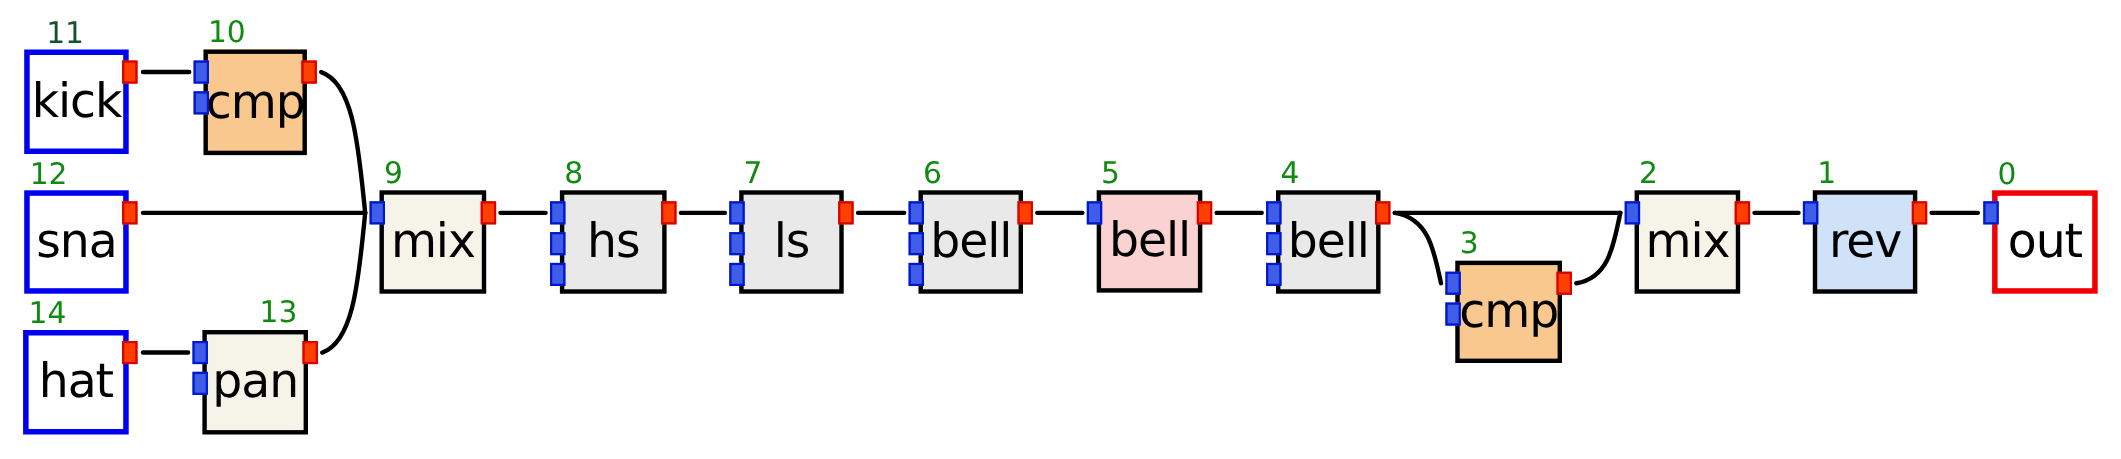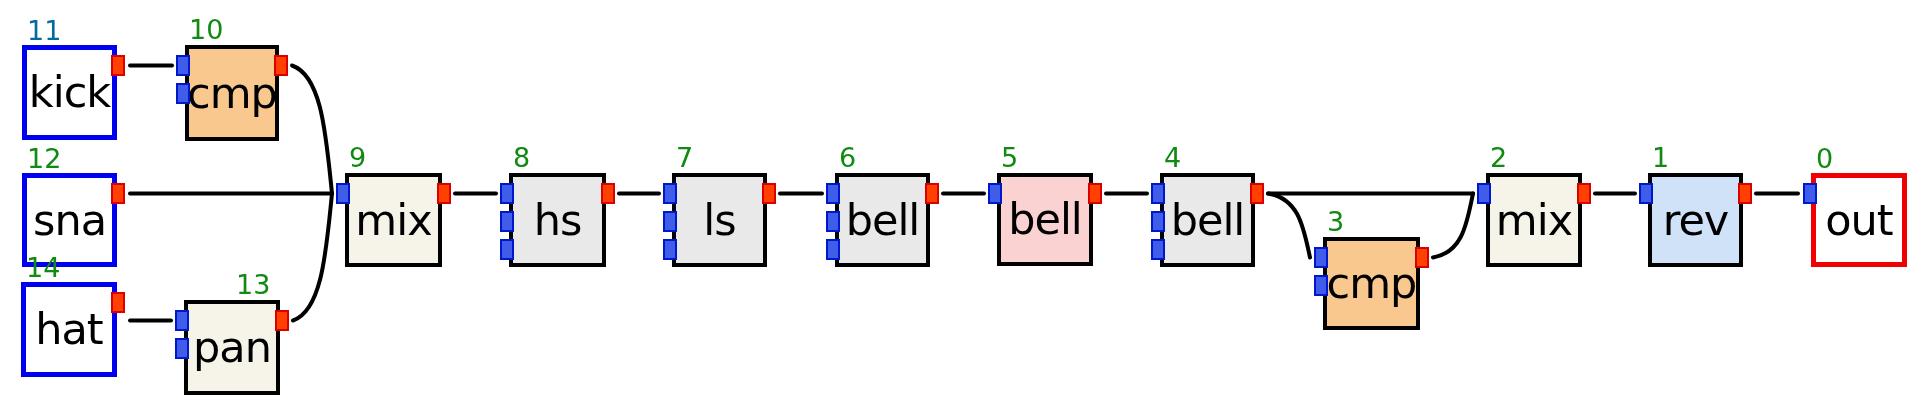--- a/index.html
+++ b/index.html
@@ -67,37 +67,37 @@
       <path d="M 780 193.5 L 822 193.5" fill="none" stroke="#000000" stroke-width="4" stroke-linecap="round"></path>
       <path d="M 943 193.5 L 984 193.5" fill="none" stroke="#000000" stroke-width="4" stroke-linecap="round"></path>
       <path d="M 1106 193.5 L 1147 193.5" fill="none" stroke="#000000" stroke-width="4" stroke-linecap="round"></path>
       <path d="M 1268 193.5 L 1473 193.5" fill="none" stroke="#000000" stroke-width="4" stroke-linecap="round"></path>
       <path d="M 1268 193.5 C 1299.5 198.62, 1303.7 228.7, 1310 257.5" fill="none" stroke="#000000" stroke-width="4" stroke-linecap="round"></path>
       <path d="M 1433 257.5 C 1463 252.38, 1467 222.3, 1473 193.5" fill="none" stroke="#000000" stroke-width="4" stroke-linecap="round"></path>
       <path d="M 1595 193.5 L 1635 193.5" fill="none" stroke="#000000" stroke-width="4" stroke-linecap="round"></path>
       <path d="M 1756 193.5 L 1798 193.5" fill="none" stroke="#000000" stroke-width="4" stroke-linecap="round"></path>
     </svg>
 <div class="node" style="left: 22px; top: 45px; width: 95px; height: 95px; background: rgb(255, 255, 255); border: 5px solid rgb(0, 0, 240);">
-      <div class="node-number" style="color: #0369a1;">11</div>
+      <div class="node-number" style="color: #14532d; margin-left: 15px;">11</div>
       <div class="node-label">kick</div>
       <div class="port port-out" style="top: 5px; width: 14px; height: 21px; background: rgb(255, 64, 0); border: 2px solid rgb(216, 0, 0);"></div>
     </div>
     <div class="node" style="left: 185px; top: 45px; width: 94px; height: 96px; background: rgb(249, 200, 142); border: 4px solid rgb(0, 0, 0); text-align: center;">
       <div class="node-number" style="color: rgb(16, 138, 16);">10</div>
       <div class="node-label">cmp</div>
       <div class="port port-in" style="top: 6px; width: 14px; height: 21px; background: rgb(63, 93, 232); border: 2px solid rgb(0, 24, 204);"></div>
       <div class="port port-in" style="top: 34px; width: 14px; height: 21px; background: rgb(63, 93, 232); border: 2px solid rgb(0, 24, 204);"></div>
       <div class="port port-out" style="top: 6px; width: 14px; height: 21px; background: rgb(255, 64, 0); border: 2px solid rgb(216, 0, 0);"></div>
     </div>
     <div class="node" style="left: 22px; top: 173px; width: 95px; height: 94px; background: rgb(255, 255, 255); border: 5px solid rgb(0, 0, 240);">
       <div class="node-number" style="color: rgb(16, 138, 16);">12</div>
       <div class="node-label">sna</div>
       <div class="port port-out" style="top: 5px; width: 14px; height: 21px; background: rgb(255, 64, 0); border: 2px solid rgb(216, 0, 0);"></div>
     </div>
-    <div class="node" style="left: 21px; top: 282px; width: 96px; height: 95px; background: rgb(255, 255, 255); border: 5px solid rgb(0, 0, 240);">
+    <div class="node" style="left: 21px; top: 300px; width: 96px; height: 95px; background: rgb(255, 255, 255); border: 5px solid rgb(0, 0, 240);">
       <div class="node-number" style="color: rgb(16, 138, 16);">14</div>
       <div class="node-label">hat</div>
       <div class="port port-out" style="top: 5px; width: 14px; height: 21px; background: rgb(255, 64, 0); border: 2px solid rgb(216, 0, 0);"></div>
     </div>
     <div class="node" style="left: 184px; top: 300px; width: 96px; height: 95px; background: rgb(246, 243, 233); border: 4px solid rgb(0, 0, 0);">
       <div class="node-number" style="color: rgb(16, 138, 16); margin-left: 48px;">13</div>
       <div class="node-label">pan</div>
       <div class="port port-in" style="top: 6px; width: 14px; height: 21px; background: rgb(63, 93, 232); border: 2px solid rgb(0, 24, 204);"></div>
       <div class="port port-in" style="top: 34px; width: 14px; height: 21px; background: rgb(63, 93, 232); border: 2px solid rgb(0, 24, 204);"></div>
       <div class="port port-out" style="top: 6px; width: 14px; height: 21px; background: rgb(255, 64, 0); border: 2px solid rgb(216, 0, 0);"></div>

